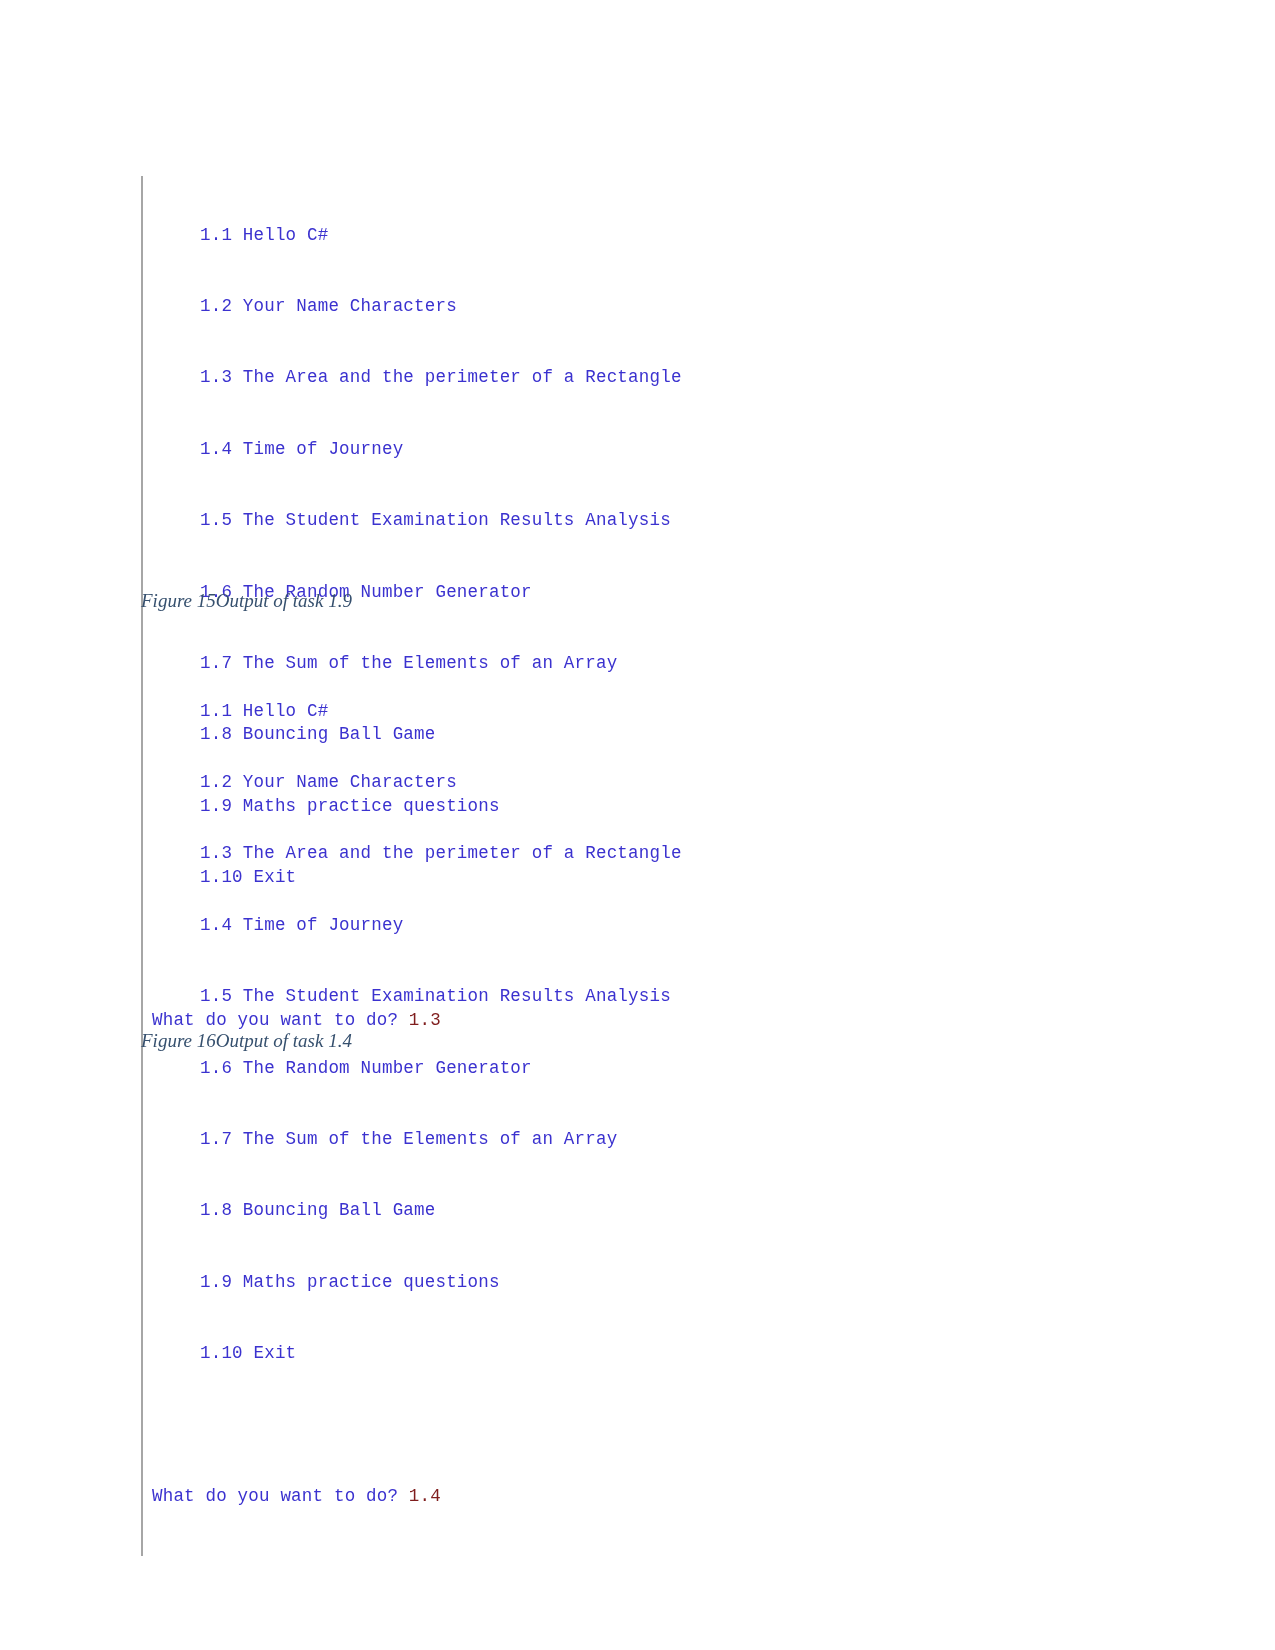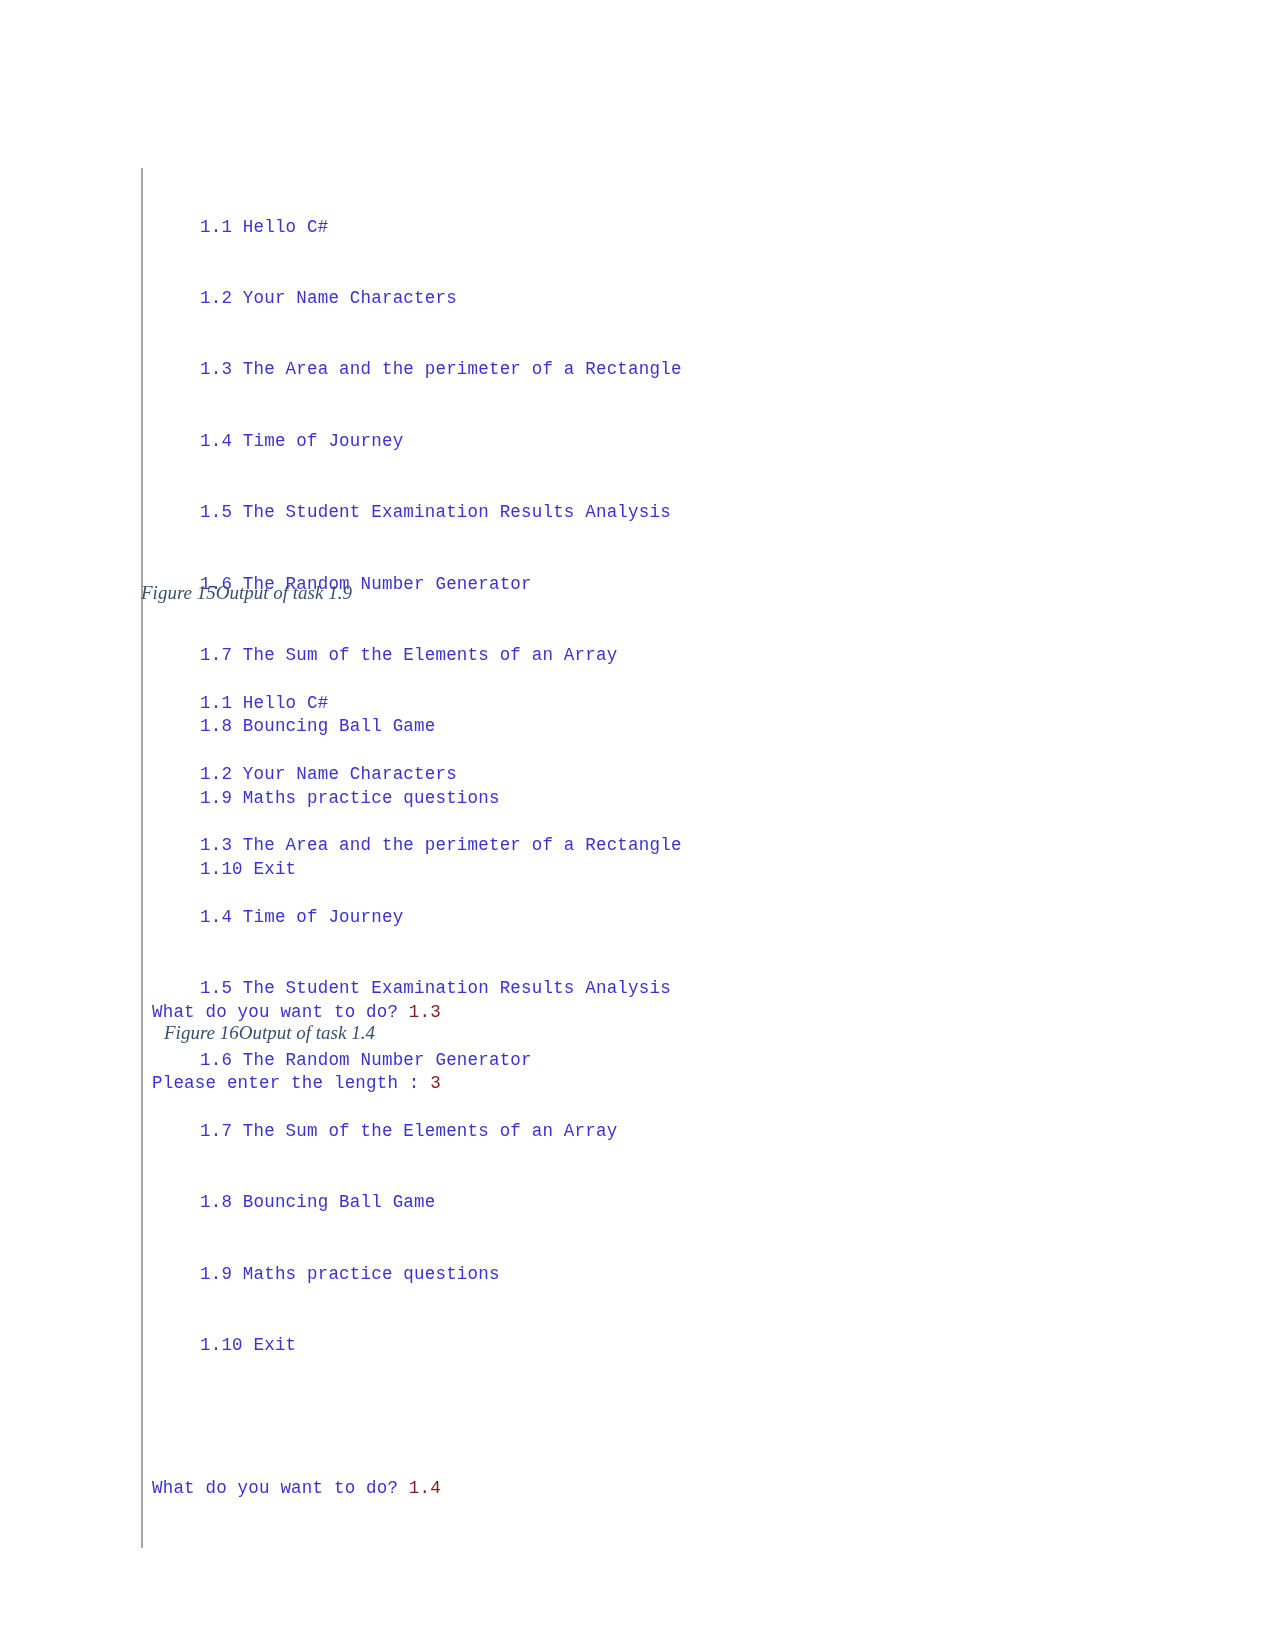--- a/index.html
+++ b/index.html
@@ -12,21 +12,21 @@
     width: 1275px;
     height: 1650px;
     position: relative;
     font-family: "Liberation Serif", "DejaVu Serif", serif;
     overflow: hidden;
   }
 
   .page {
     position: absolute;
     left: 0;
-    top: 8px;
+    top: 16px;
     width: 1275px;
     height: 1207px;
   }
 
   
   .figure-block {
     position: absolute;
     left: 141px;
   }
 
@@ -68,42 +68,41 @@
     font-size: 19px;
     line-height: 24px;
     color: #36506e;
     white-space: pre;
   }
 
   
   #block-1  { top: 160px; }
   #caption-1{ top: 573px; }
   #block-2  { top: 636px; }
-  #caption-2{ top: 1013px; padding-left: 23px; }
+  #caption-2{ top: 1013px; }
 </style>
 </head>
 <body>
 
 <div class="page">
 
   <div class="figure-block" id="block-1">
     <div class="console">
       <div class="line menu-line">1.1 Hello C#</div>
       <div class="line menu-line">1.2 Your Name Characters</div>
       <div class="line menu-line">1.3 The Area and the perimeter of a Rectangle</div>
       <div class="line menu-line">1.4 Time of Journey</div>
       <div class="line menu-line">1.5 The Student Examination Results Analysis</div>
       <div class="line menu-line">1.6 The Random Number Generator</div>
       <div class="line menu-line">1.7 The Sum of the Elements of an Array</div>
       <div class="line menu-line">1.8 Bouncing Ball Game</div>
       <div class="line menu-line">1.9 Maths practice questions</div>
       <div class="line menu-line">1.10 Exit</div>
       <div class="line blank"></div>
       <div class="line"><span>What do you want to do? </span><span class="user-input">1.3</span></div>
-      <div class="line"><span>Please enter the length : </span><span class="user-input">3</span></div>
     </div>
   </div>
 
   <div class="caption" id="caption-1">Figure 15Output of task 1.9</div>
 
   <div class="figure-block" id="block-2">
     <div class="console">
       <div class="line menu-line">1.1 Hello C#</div>
       <div class="line menu-line">1.2 Your Name Characters</div>
       <div class="line menu-line">1.3 The Area and the perimeter of a Rectangle</div>

